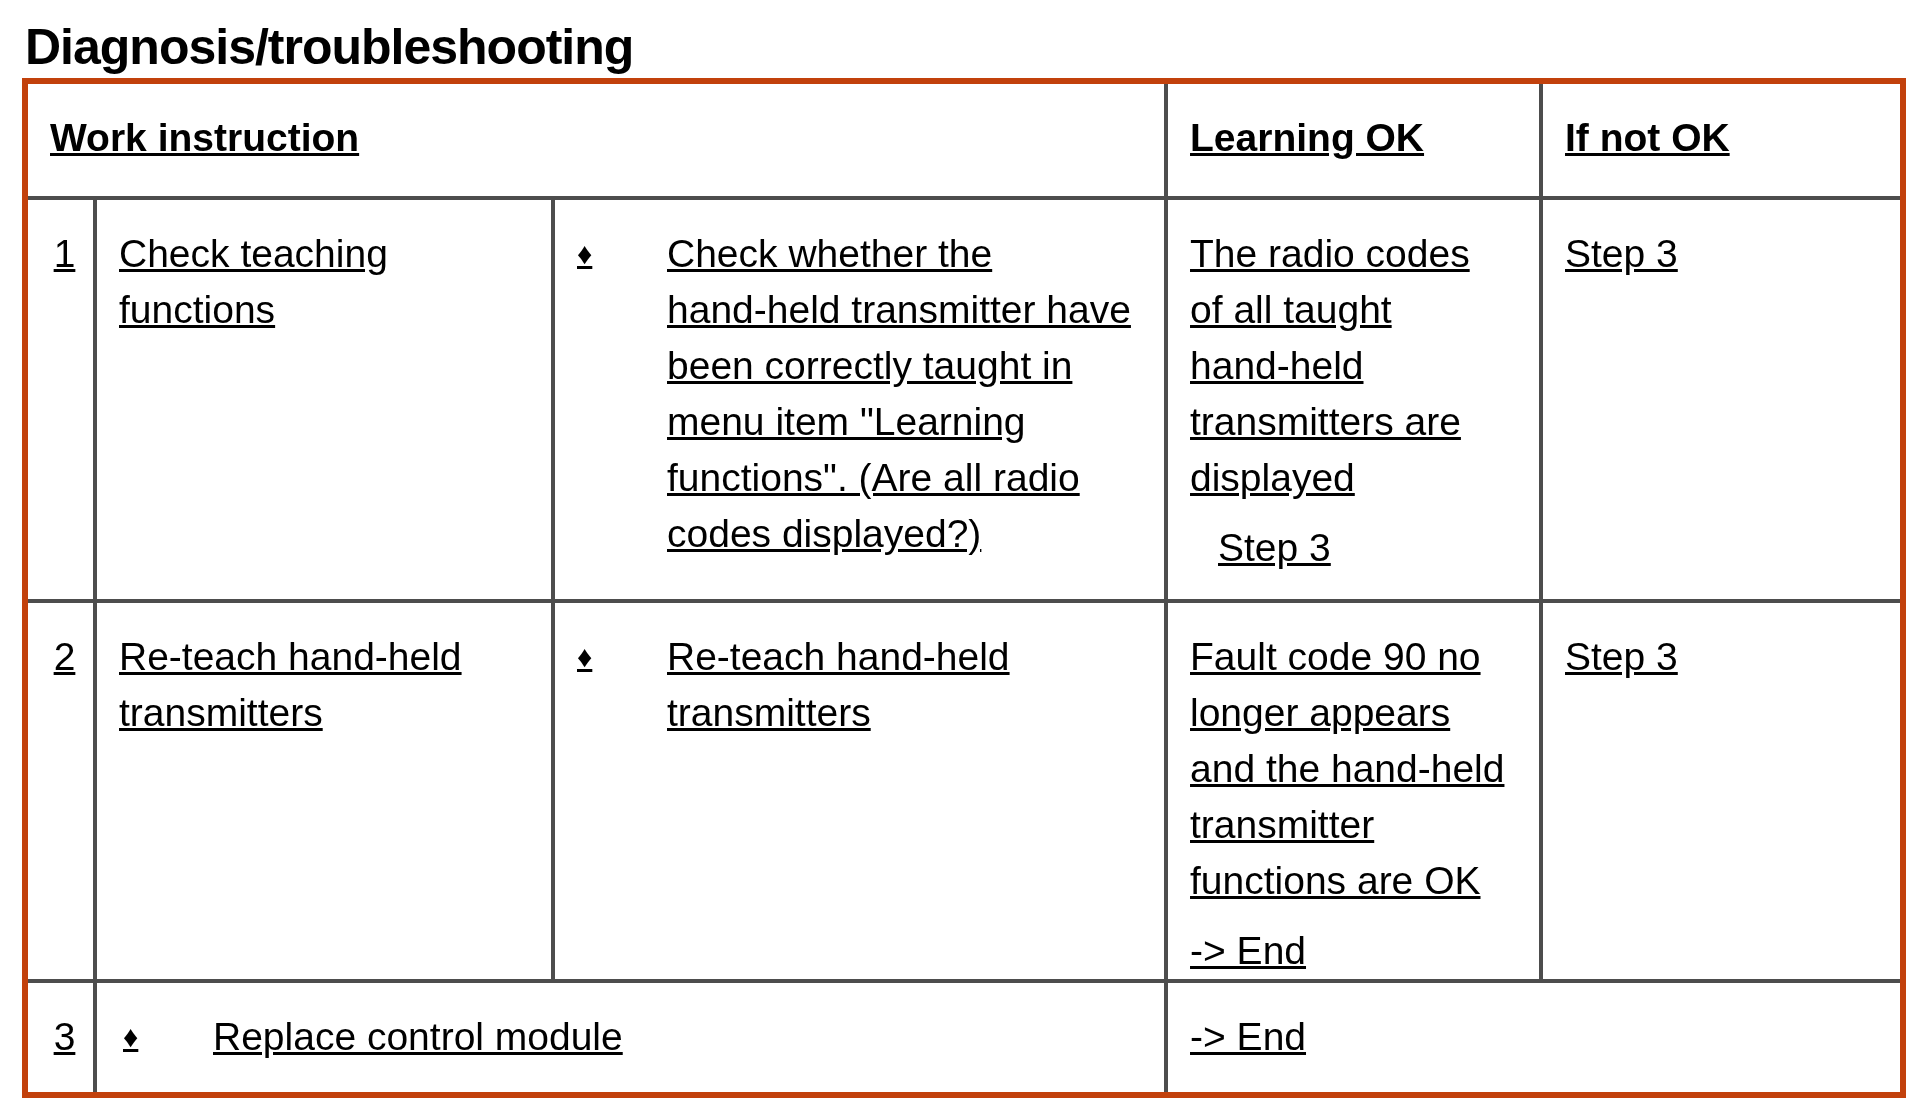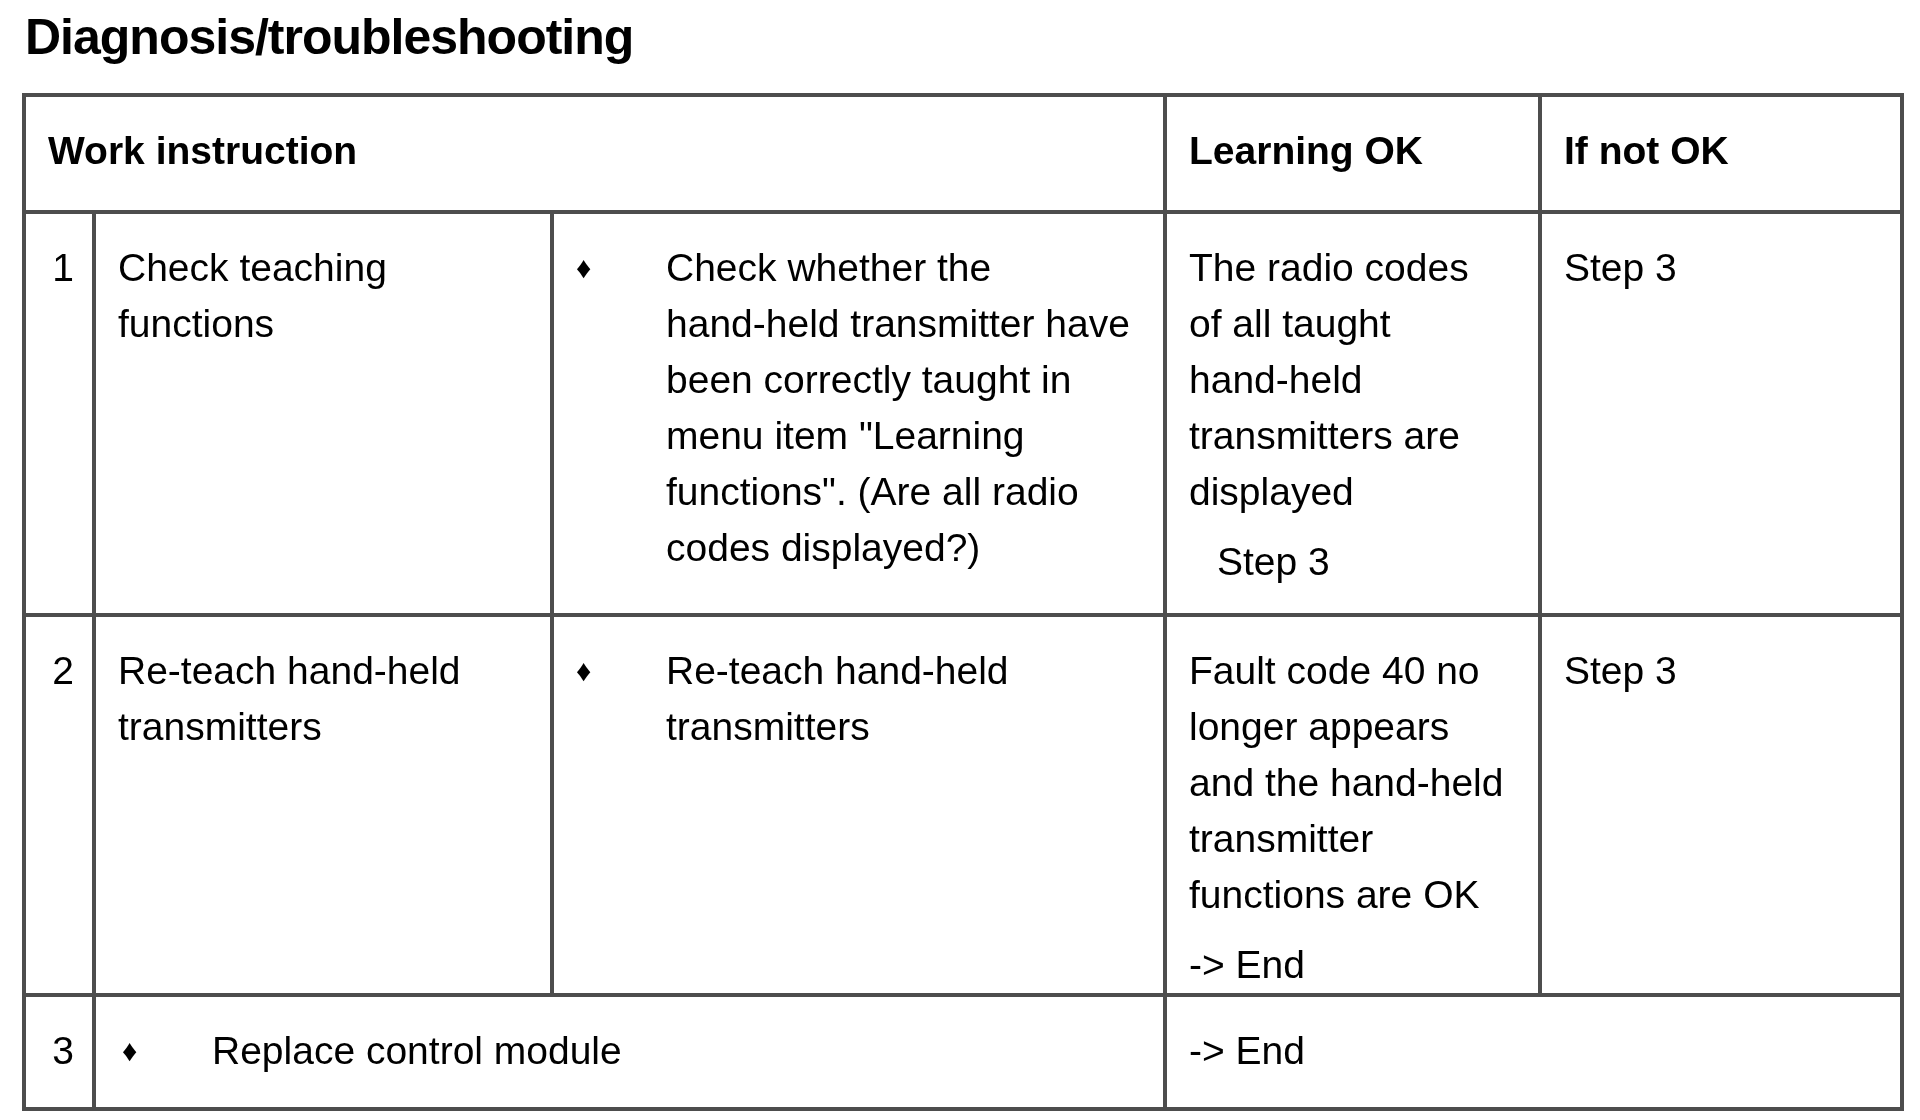--- a/index.html
+++ b/index.html
@@ -5,29 +5,30 @@
   html,body{margin:0;padding:0;background:#ffffff;}
   .page{
     position:relative;
     width:1920px;height:1120px;
     background:#ffffff;
     font-family:"Liberation Sans","DejaVu Sans",sans-serif;
     color:#000000;
     overflow:hidden;
   }
   .doc-title{
-    position:absolute;left:25px;top:8px;margin:0;
+    position:absolute;left:25px;top:18px;margin:0;
     font-size:50px;font-weight:bold;letter-spacing:-1px;
     color:#000000;
   }
   table.diag{
-    position:absolute;left:22px;top:93px;
+    position:absolute;left:22px;top:78px;
     border-collapse:collapse;table-layout:fixed;
     width:1878px;
-    border:2px solid #c2410c;
+    border:6px solid #c2410c;
+    text-decoration:underline;
   }
   table.diag td{
     border:4px solid #4d4d4d;
     vertical-align:top;
     padding:26px 14px 0 22px;
     font-size:39px;line-height:56px;
     overflow:hidden;
   }
   tr.hdr{height:117px;}
   tr.r1{height:403px;}
@@ -106,21 +107,21 @@
       <td class="titlecell pre">Re-teach hand-held
 transmitters</td>
       <td class="details">
         <div class="bullet-line">
           <span class="bullet">♦</span>
           <span class="pre">Re-teach hand-held
 transmitters</span>
         </div>
       </td>
       <td class="dok">
-        <div class="pre">Fault code 40 no
+        <div class="pre">Fault code 90 no
 longer appears
 and the hand-held
 transmitter
 functions are OK</div>
         <div class="step-ref">-&gt; End</div>
       </td>
       <td class="ifnot pre">Step 3</td>
     </tr>
 
     <tr class="r3">

